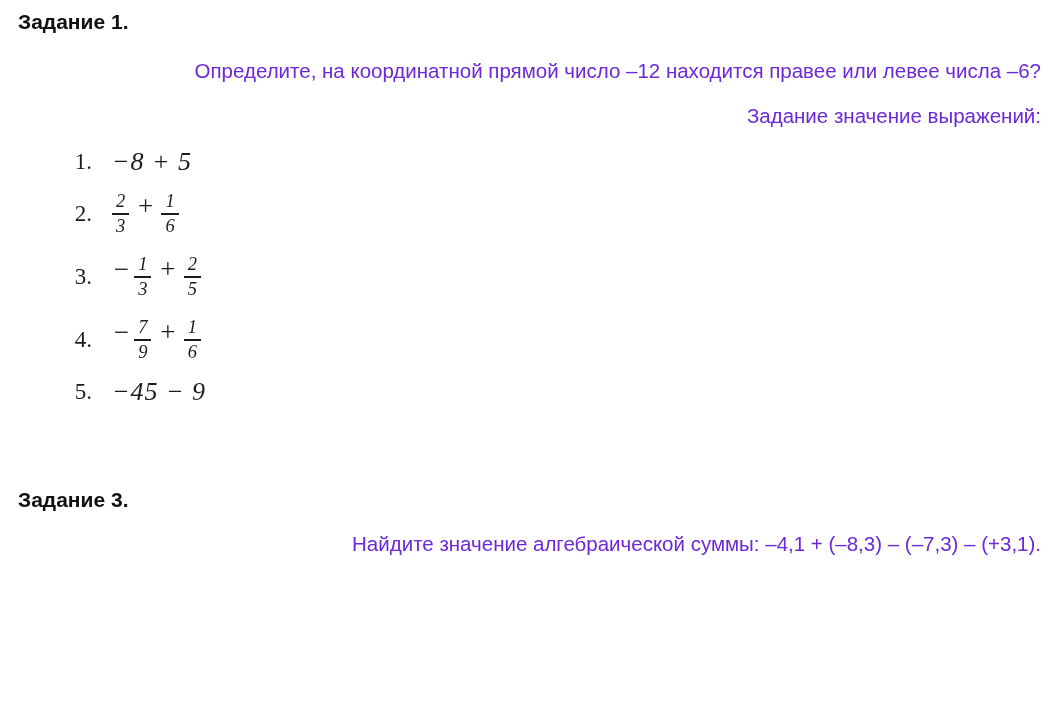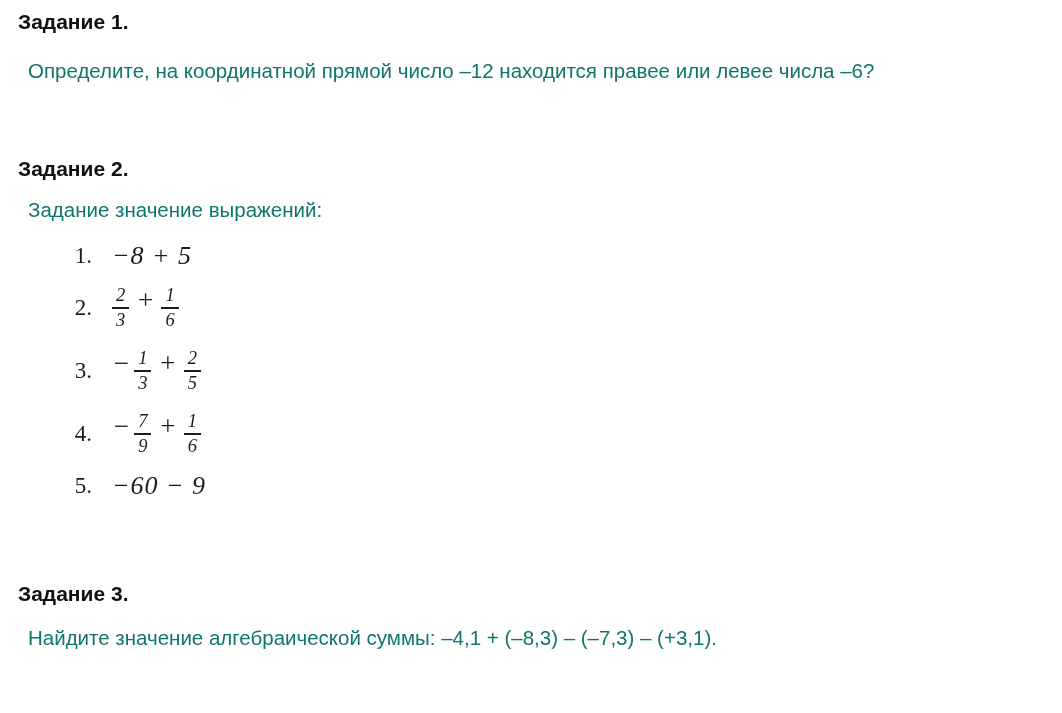--- a/index.html
+++ b/index.html
@@ -22,22 +22,23 @@
     font-family: "Liberation Sans", sans-serif;
     font-weight: 700;
     font-size: 21px;
     line-height: 28px;
     color: #111111;
     margin: 0;
   }
   .task-body {
     font-size: 20.5px;
     line-height: 37px;
-    margin: 10px;
-    color: #0f766e;
+    margin: 1px;
+    color: #6d28d9;
+    text-align: right;
   }
   .t1-body { margin-top: 16px; }
   .t2-title { margin-top: 66px; }
   .t2-intro { margin-top: 13px; line-height: 28px; }
   .t3-title { margin-top: 76px; }
   .t3-body  { margin-top: 16px; line-height: 28px; }
 
   .expr-list {
     list-style: none;
     margin: 14px 0 0 0;
@@ -96,21 +97,20 @@
 <div class="page">
 
   <section>
     <h2 class="task-title">Задание 1.</h2>
     <p class="task-body t1-body">
       <span>Определите, на координатной прямой число –12 находится правее или левее числа –6?</span><br>
     </p>
   </section>
 
   <section>
-    <h2 class="task-title t2-title">Задание 2.</h2>
     <p class="task-body t2-intro">Задание значение выражений:</p>
 
     <ol class="expr-list">
 
       <li class="expr-item">
         <span class="item-no">1.</span>
         <span class="math">
           <span class="plain">−8 + 5</span>
         </span>
       </li>
@@ -158,21 +158,21 @@
           <span class="frac">
             <span class="fnum">1</span>
             <span class="fden">6</span>
           </span>
         </span>
       </li>
 
       <li class="expr-item">
         <span class="item-no">5.</span>
         <span class="math">
-          <span class="plain">−60 − 9</span>
+          <span class="plain">−45 − 9</span>
         </span>
       </li>
 
     </ol>
   </section>
 
   <section>
     <h2 class="task-title t3-title">Задание 3.</h2>
     <p class="task-body t3-body">Найдите значение алгебраической суммы: –4,1 + (–8,3) – (–7,3) – (+3,1).</p>
   </section>

